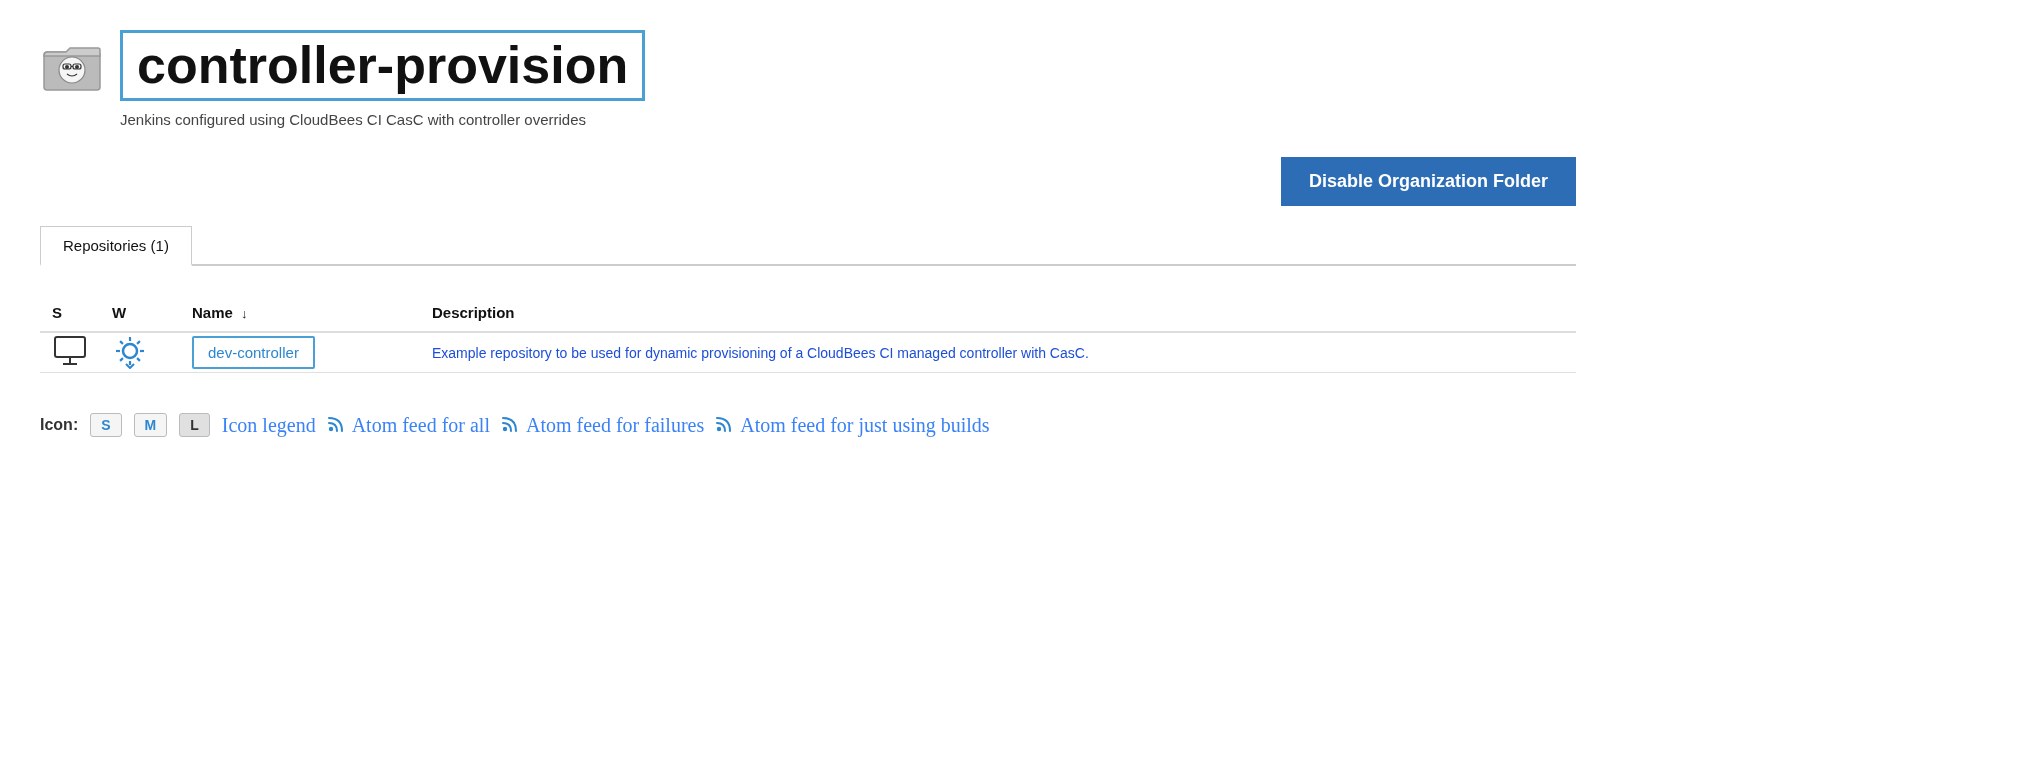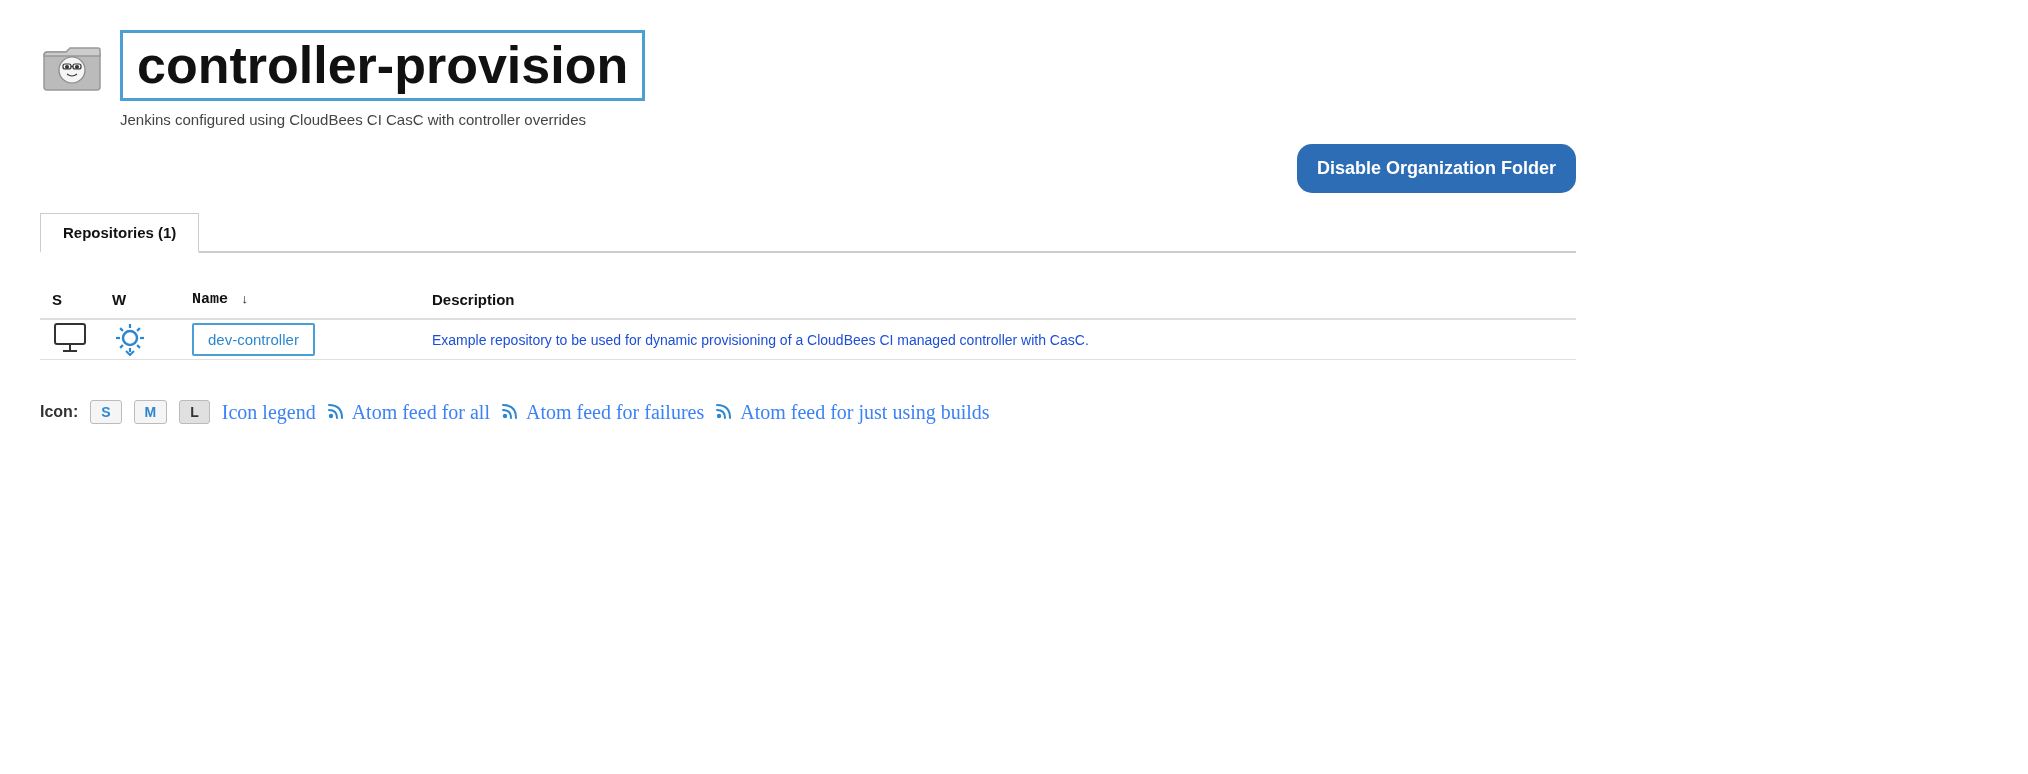--- a/index.html
+++ b/index.html
@@ -31,50 +31,50 @@
       font-size: 52px;
       font-weight: bold;
       color: #111;
       border: 3px solid #4a9fd4;
       padding: 4px 14px;
       line-height: 1.1;
     }
     .subtitle {
       font-size: 15px;
       color: #444;
-      margin-bottom: 16px;
+      margin-bottom: 29px;
       margin-left: 80px;
     }
     
     .top-actions {
       display: flex;
       justify-content: flex-end;
       margin-bottom: 18px;
     }
     .disable-btn {
       background: #2d6db5;
       color: #fff;
       border: none;
-      border-radius: 15px;
-      padding: 14px 20px;
+      border-radius: 0;
+      padding: 14px 28px;
       font-size: 18px;
       font-weight: 600;
       cursor: pointer;
       white-space: nowrap;
     }
     
     .tabs {
       display: flex;
       border-bottom: 2px solid #ccc;
       margin-bottom: 28px;
     }
     .tab {
       padding: 10px 22px;
       font-size: 15px;
-      font-weight: 700;
+      font-weight: 400;
       color: #333;
       border: 1px solid #ccc;
       border-bottom: none;
       background: #fff;
       cursor: pointer;
       margin-right: 2px;
       position: relative;
       top: 2px;
     }
     .tab.active {
@@ -96,21 +96,21 @@
       color: #111;
       border-bottom: 2px solid #ddd;
     }
     .repo-table td {
       padding: 0 12px;
       border-bottom: 1px solid #e0e0e0;
       vertical-align: middle;
     }
     .col-s { width: 60px; }
     .col-w { width: 80px; }
-    .col-name { width: 240px; font-family: Liberation Mono, monospace; }
+    .col-name { width: 240px; }
     .col-desc { }
     .sort-arrow {
       font-size: 13px;
       margin-left: 4px;
     }
     
     .repo-link {
       color: #2d87d0;
       text-decoration: none;
       font-size: 15px;

